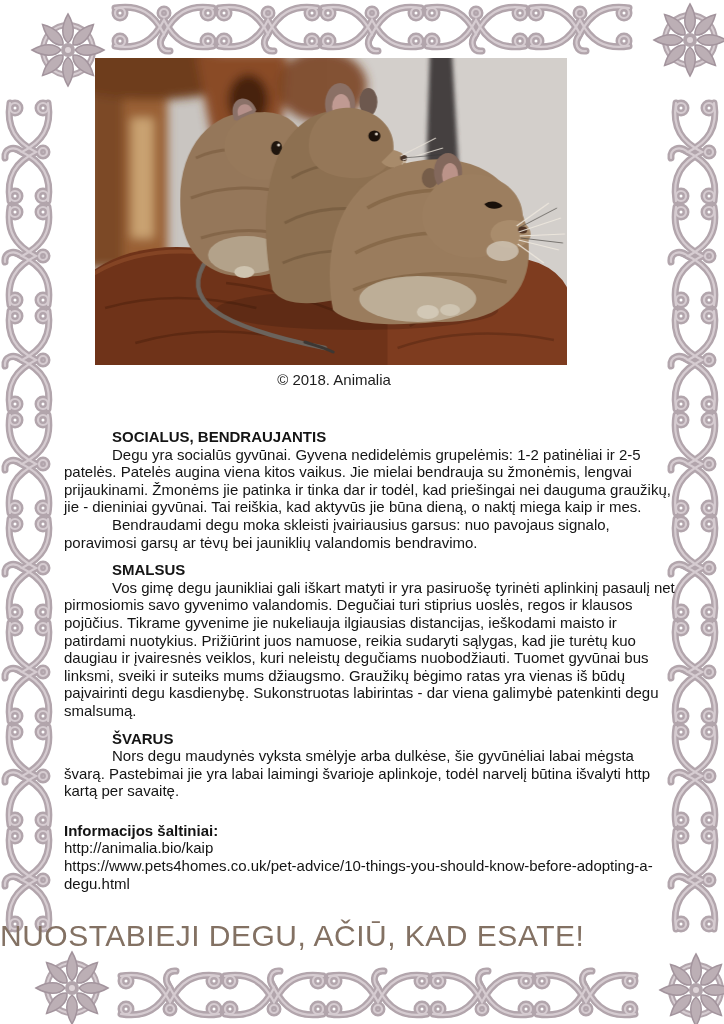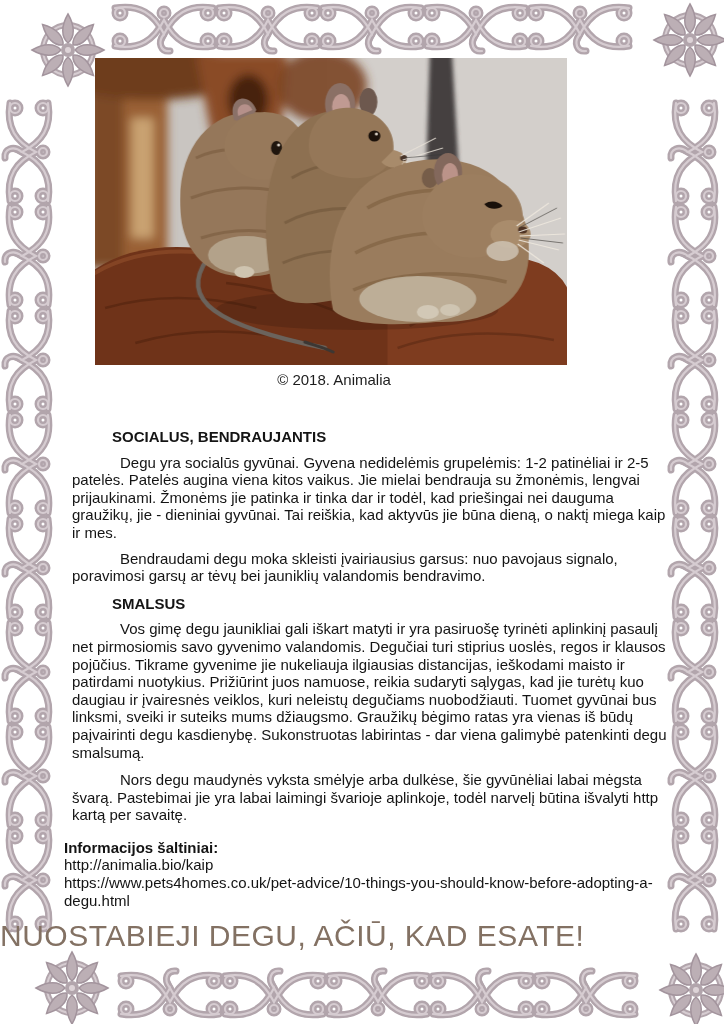--- a/index.html
+++ b/index.html
@@ -12,23 +12,23 @@
   .photo svg{display:block;width:100%;height:100%;}
   .caption{
     position:absolute;left:95px;top:371px;width:478px;
     font-size:15px;line-height:18px;text-align:center;color:#1c1c1c;
   }
   .content{
     position:absolute;left:64px;top:428px;width:612px;
     font-size:15px;line-height:17.6px;color:#141414;
   }
   .content h3{margin:0;font-size:15px;line-height:17.6px;font-weight:bold;text-indent:48px;}
-  .content p{margin:8px;text-indent:48px;}
+  .content p{margin:0;text-indent:48px;}
   .section{margin:0 0 10px 0;}
-  .sources{margin-top:15px;}
+  .sources{margin-top:22px;}
   .src-label{font-weight:bold;}
   .src-url{overflow-wrap:anywhere;}
   .footer-title{
     position:absolute;left:0;top:919px;width:724px;
     text-align:left;font-size:30px;line-height:34px;
     color:#837163;letter-spacing:0.5px;white-space:nowrap;
   }
 </style>
 </head>
 <body>
@@ -211,20 +211,21 @@
     <div class="section">
       <h3>SOCIALUS, BENDRAUJANTIS</h3>
       <p>Degu yra socialūs gyvūnai. Gyvena nedidelėmis grupelėmis: 1-2 patinėliai ir 2-5 patelės. Patelės augina viena kitos vaikus.  Jie mielai bendrauja su žmonėmis, lengvai prijaukinami. Žmonėms jie patinka ir tinka dar ir todėl, kad priešingai nei dauguma graužikų, jie - dieniniai gyvūnai. Tai reiškia, kad aktyvūs jie būna dieną, o naktį miega kaip ir mes.</p>
       <p>Bendraudami degu moka skleisti įvairiausius garsus: nuo pavojaus signalo, poravimosi garsų ar tėvų bei jauniklių valandomis bendravimo.</p>
     </div>
     <div class="section">
       <h3>SMALSUS</h3>
       <p>Vos gimę degu jaunikliai gali iškart matyti ir yra pasiruošę tyrinėti aplinkinį pasaulį net pirmosiomis savo gyvenimo valandomis. Degučiai turi stiprius uoslės, regos ir klausos pojūčius. Tikrame gyvenime jie nukeliauja ilgiausias distancijas, ieškodami maisto ir patirdami nuotykius. Prižiūrint juos namuose, reikia sudaryti sąlygas, kad jie turėtų kuo daugiau ir įvairesnės veiklos, kuri neleistų degučiams nuobodžiauti. Tuomet gyvūnai bus linksmi, sveiki ir suteiks mums džiaugsmo. Graužikų bėgimo ratas yra vienas iš būdų paįvairinti degu kasdienybę. Sukonstruotas labirintas - dar viena galimybė patenkinti degu smalsumą.</p>
     </div>
     <div class="section">
+      <h3>ŠVARUS</h3>
       <p>Nors degu maudynės vyksta smėlyje arba dulkėse, šie gyvūnėliai labai mėgsta švarą. Pastebimai jie yra labai laimingi švarioje aplinkoje, todėl narvelį būtina išvalyti http kartą per savaitę.</p>
     </div>
     <div class="sources">
       <div class="src-label">Informacijos šaltiniai:</div>
       <div class="src-url">http://animalia.bio/kaip</div>
       <div class="src-url">https://www.pets4homes.co.uk/pet-advice/10-things-you-should-know-before-adopting-a-degu.html</div>
     </div>
   </div>
 
   <div class="footer-title">NUOSTABIEJI DEGU, AČIŪ, KAD ESATE!</div>

